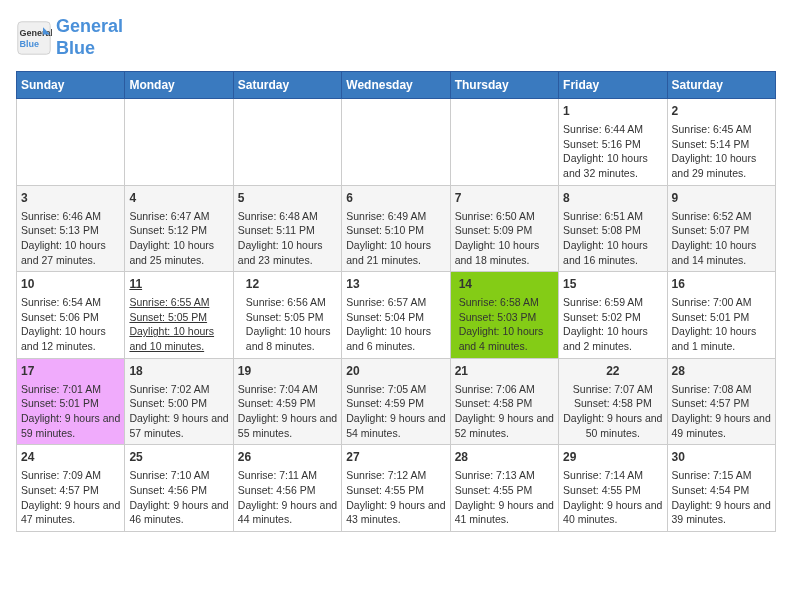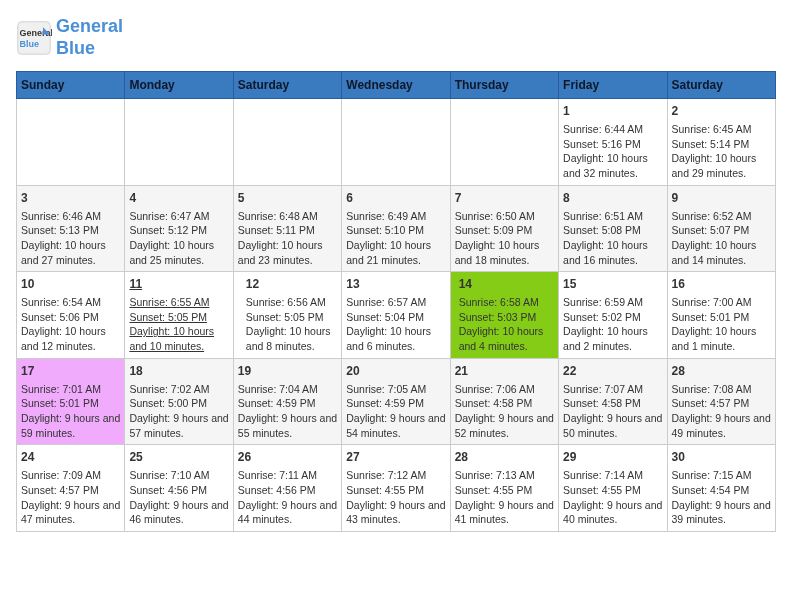--- a/index.html
+++ b/index.html
@@ -46,21 +46,21 @@
       font-size: 15px;
       color: #555;
     }
     table {
       width: 100%;
       border-collapse: collapse;
       font-size: 11px;
     }
     thead tr th {
       background-color: #3a7abf;
-      color: #0f172a;
+      color: #ffffff;
       padding: 6px 4px;
       text-align: left;
       font-size: 12px;
       font-weight: bold;
       border: 1px solid #2a5a9f;
     }
     tbody tr td {
       border: 1px solid #ccc;
       vertical-align: top;
       padding: 4px;
@@ -150,21 +150,21 @@
         <td style="background: #84cc16; padding-left: 8px;"><span class="day-num">14</span><span>Sunrise: 6:58 AM</span><br><span>Sunset: 5:03 PM</span><br><span>Daylight: 10 hours and 4 minutes.</span></td>
         <td style="background: rgb(255, 255, 255);"><span class="day-num">15</span><span>Sunrise: 6:59 AM</span><br><span>Sunset: 5:02 PM</span><br><span>Daylight: 10 hours and 2 minutes.</span></td>
         <td style="background: rgb(255, 255, 255);"><span class="day-num">16</span><span>Sunrise: 7:00 AM</span><br><span>Sunset: 5:01 PM</span><br><span>Daylight: 10 hours and 1 minute.</span></td>
       </tr>
       <tr>
         <td style="background: #f0abfc;"><span class="day-num">17</span><span>Sunrise: 7:01 AM</span><br><span>Sunset: 5:01 PM</span><br><span>Daylight: 9 hours and 59 minutes.</span></td>
         <td style="background: rgb(245, 245, 245);"><span class="day-num">18</span><span>Sunrise: 7:02 AM</span><br><span>Sunset: 5:00 PM</span><br><span>Daylight: 9 hours and 57 minutes.</span></td>
         <td style="background: rgb(245, 245, 245);"><span class="day-num">19</span><span>Sunrise: 7:04 AM</span><br><span>Sunset: 4:59 PM</span><br><span>Daylight: 9 hours and 55 minutes.</span></td>
         <td style="background: rgb(245, 245, 245);"><span class="day-num">20</span><span>Sunrise: 7:05 AM</span><br><span>Sunset: 4:59 PM</span><br><span>Daylight: 9 hours and 54 minutes.</span></td>
         <td style="background: rgb(245, 245, 245);"><span class="day-num">21</span><span>Sunrise: 7:06 AM</span><br><span>Sunset: 4:58 PM</span><br><span>Daylight: 9 hours and 52 minutes.</span></td>
-        <td style="background: rgb(245, 245, 245);"><span class="day-num">22</span><span>Sunrise: 7:07 AM</span><br><span>Sunset: 4:58 PM</span><br><span>Daylight: 9 hours and 50 minutes.</span></td>
+        <td style="background: rgb(245, 245, 245); text-align: center;"><span class="day-num">22</span><span>Sunrise: 7:07 AM</span><br><span>Sunset: 4:58 PM</span><br><span>Daylight: 9 hours and 50 minutes.</span></td>
         <td style="background: rgb(245, 245, 245);"><span class="day-num">28</span><span>Sunrise: 7:08 AM</span><br><span>Sunset: 4:57 PM</span><br><span>Daylight: 9 hours and 49 minutes.</span></td>
       </tr>
       <tr>
         <td style="background: rgb(255, 255, 255);"><span class="day-num">24</span><span>Sunrise: 7:09 AM</span><br><span>Sunset: 4:57 PM</span><br><span>Daylight: 9 hours and 47 minutes.</span></td>
         <td style="background: rgb(255, 255, 255);"><span class="day-num">25</span><span>Sunrise: 7:10 AM</span><br><span>Sunset: 4:56 PM</span><br><span>Daylight: 9 hours and 46 minutes.</span></td>
         <td style="background: rgb(255, 255, 255);"><span class="day-num">26</span><span>Sunrise: 7:11 AM</span><br><span>Sunset: 4:56 PM</span><br><span>Daylight: 9 hours and 44 minutes.</span></td>
         <td style="background: rgb(255, 255, 255);"><span class="day-num">27</span><span>Sunrise: 7:12 AM</span><br><span>Sunset: 4:55 PM</span><br><span>Daylight: 9 hours and 43 minutes.</span></td>
         <td style="background: rgb(255, 255, 255);"><span class="day-num">28</span><span>Sunrise: 7:13 AM</span><br><span>Sunset: 4:55 PM</span><br><span>Daylight: 9 hours and 41 minutes.</span></td>
         <td style="background: rgb(255, 255, 255);"><span class="day-num">29</span><span>Sunrise: 7:14 AM</span><br><span>Sunset: 4:55 PM</span><br><span>Daylight: 9 hours and 40 minutes.</span></td>
         <td style="background: rgb(255, 255, 255);"><span class="day-num">30</span><span>Sunrise: 7:15 AM</span><br><span>Sunset: 4:54 PM</span><br><span>Daylight: 9 hours and 39 minutes.</span></td>

